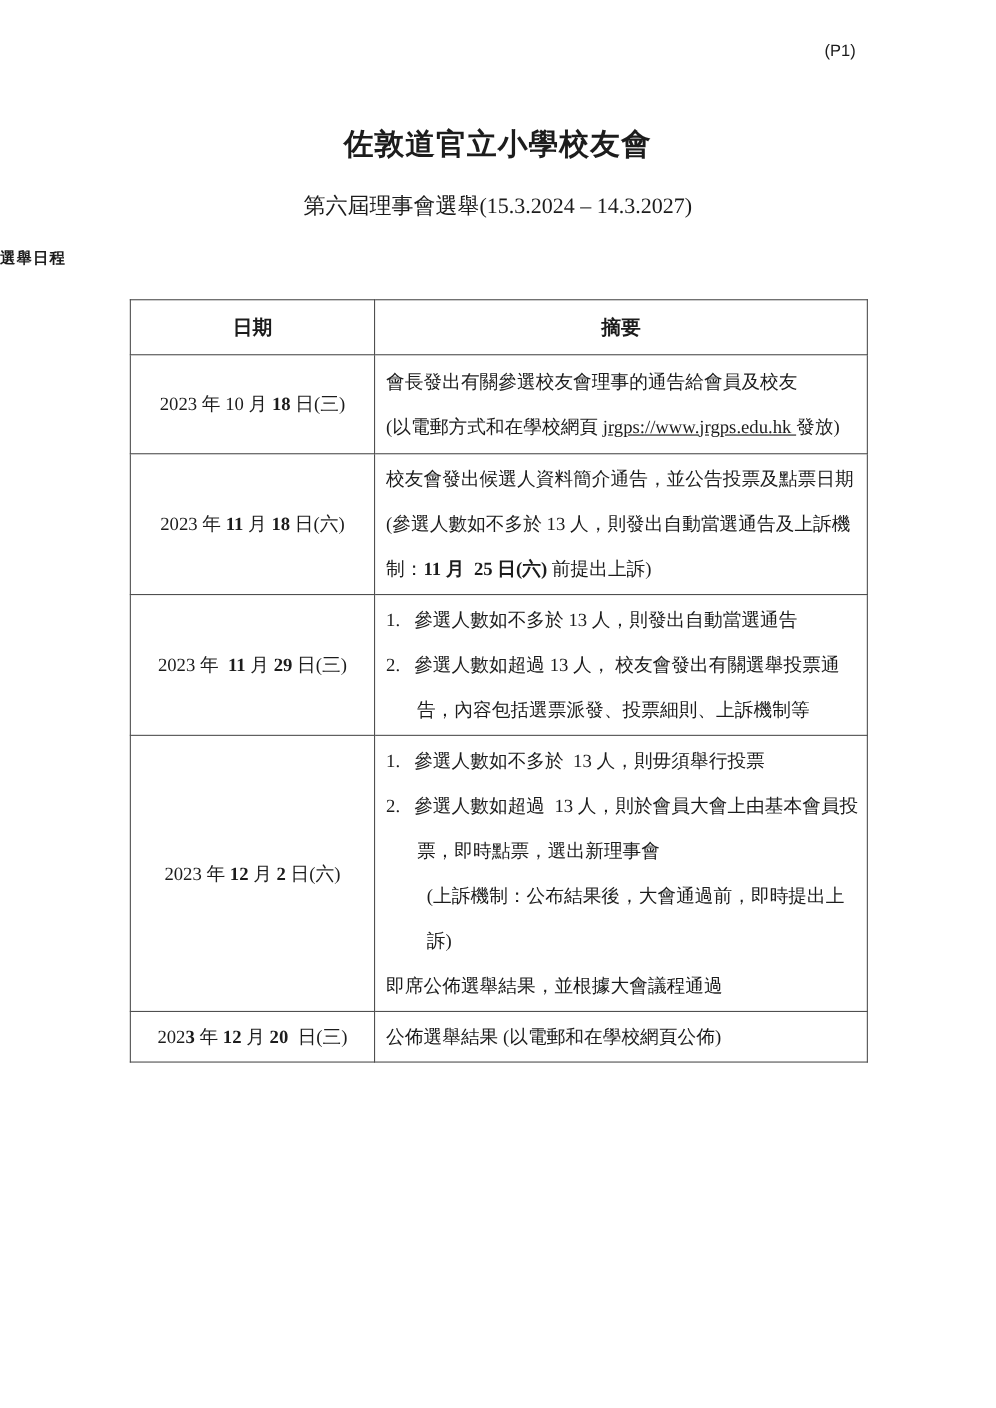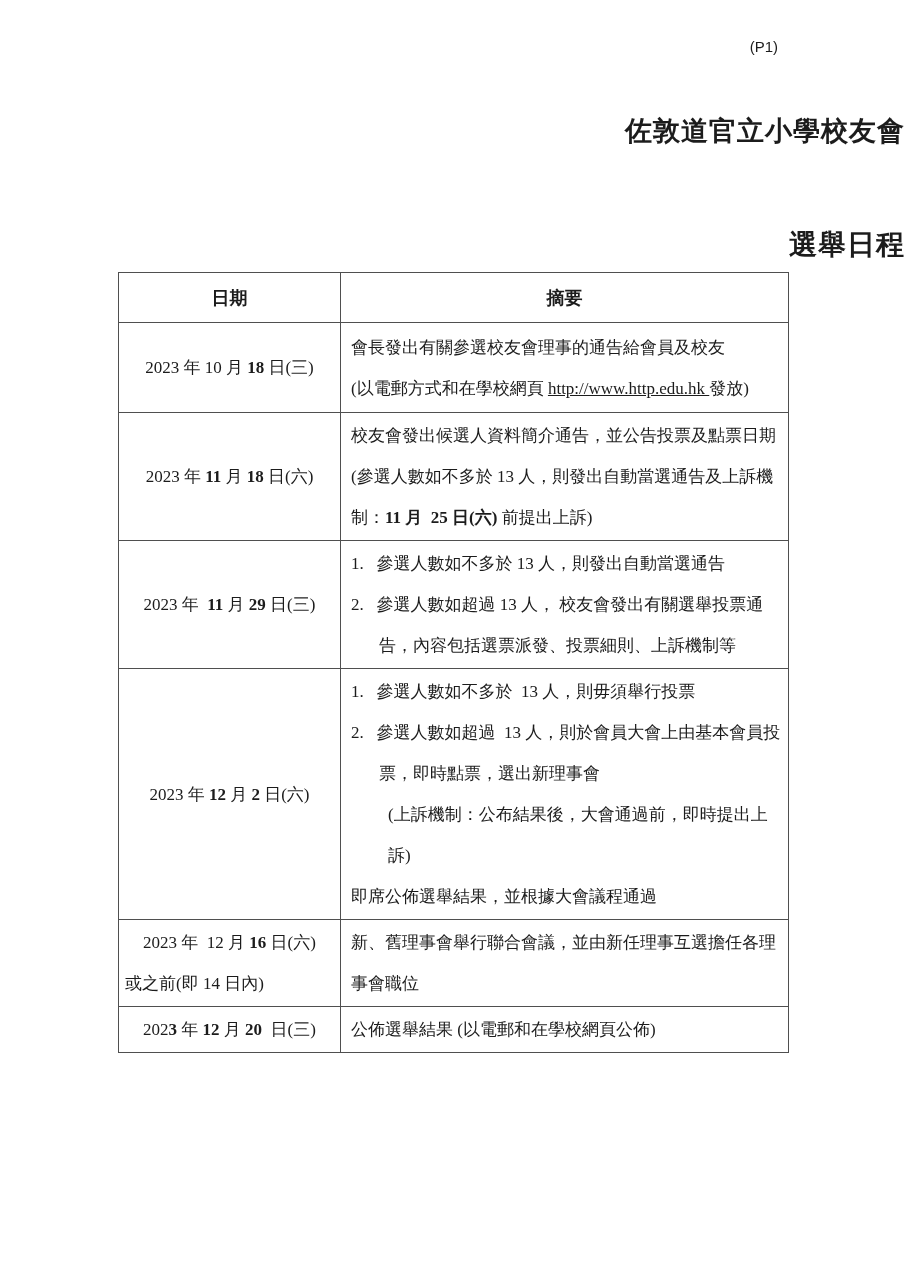--- a/index.html
+++ b/index.html
@@ -18,30 +18,30 @@
   }
   .page { position: relative; width: 905px; height: 1280px; }
 
   .page-number {
     position: absolute; top: 38px; right: 127px;
     font-size: 15px;
     font-family: "Liberation Sans", sans-serif;
   }
   .title {
     position: absolute; top: 113px; left: 0; width: 100%;
-    text-align: right; font-size: 27px; font-weight: bold;
+    text-align: center; font-size: 27px; font-weight: bold;
     letter-spacing: 1px;
   }
   .subtitle {
     position: absolute; top: 174px; left: 0; width: 100%;
     text-align: center; font-size: 20px;
   }
   .section-heading {
     position: absolute; top: 226px; left: 0; width: 100%;
-    text-align: right; font-size: 28px; font-weight: bold;
+    text-align: left; font-size: 14px; font-weight: bold;
     letter-spacing: 1px;
   }
 
   table.schedule {
     position: absolute; left: 118px; top: 272px;
     width: 670px;
     border-collapse: collapse;
     table-layout: fixed;
     border-radius: 10px;
   }
@@ -74,20 +74,21 @@
   .u { text-decoration: underline; }
 </style>
 </head>
 <body>
 
 <div class="page">
   <div class="page-number">(P1)</div>
 
   <h1 class="title">佐敦道官立小學校友會</h1>
 
+  <div class="subtitle">第六屆理事會選舉(15.3.2024  –  14.3.2027)</div>
 
   <div class="section-heading">選舉日程</div>
 
   <table class="schedule">
     <colgroup>
       <col class="col-date">
       <col class="col-summary">
     </colgroup>
     <thead>
       <tr>
@@ -95,21 +96,21 @@
         <th>摘要</th>
       </tr>
     </thead>
     <tbody id="schedule-body">
         <tr style="height: 90px;">
           <td class="date-cell">
             <div class="line"><span>2023 年 10 月 </span><span class="b">18</span><span> 日(三)</span></div>
           </td>
           <td class="summary-cell">
             <div class="line"><span>會長發出有關參選校友會理事的通告給會員及校友</span></div>
-            <div class="line"><span>(以電郵方式和在學校網頁 </span><span class="u">http://www.http.edu.hk </span><span>發放)</span></div>
+            <div class="line"><span>(以電郵方式和在學校網頁 </span><span class="u">jrgps://www.jrgps.edu.hk </span><span>發放)</span></div>
           </td>
         </tr>
         <tr style="height: 122px;">
           <td class="date-cell">
             <div class="line"><span>2023 年 </span><span class="b">11</span><span> 月 </span><span class="b">18</span><span> 日(六)</span></div>
           </td>
           <td class="summary-cell">
             <div class="line"><span>校友會發出候選人資料簡介通告，並公告投票及點票日期</span></div>
             <div class="line"><span>(參選人數如不多於 13 人，則發出自動當選通告及上訴機</span></div>
             <div class="line"><span>制：</span><span class="b">11 月  25 日(六)</span><span> 前提出上訴)</span></div>
@@ -130,30 +131,20 @@
             <div class="line"><span>2023 年 </span><span class="b">12</span><span> 月 </span><span class="b">2</span><span> 日(六)</span></div>
           </td>
           <td class="summary-cell">
             <div class="line"><span>1.   參選人數如不多於  13 人，則毋須舉行投票</span></div>
             <div class="line"><span>2.   參選人數如超過  13 人，則於會員大會上由基本會員投</span></div>
             <div class="line indent1"><span>票，即時點票，選出新理事會</span></div>
             <div class="line indent2"><span>(上訴機制：公布結果後，大會通過前，即時提出上訴)</span></div>
             <div class="line"><span>即席公佈選舉結果，並根據大會議程通過</span></div>
           </td>
         </tr>
-        <tr style="height: 86px;">
-          <td class="date-cell">
-            <div class="line"><span>2023 年  12 月 </span><span class="b">16</span><span> 日(六)</span></div>
-            <div class="line left"><span>或之前(即 14 日內)</span></div>
-          </td>
-          <td class="summary-cell">
-            <div class="line"><span>新、舊理事會舉行聯合會議，並由新任理事互選擔任各理</span></div>
-            <div class="line"><span>事會職位</span></div>
-          </td>
-        </tr>
         <tr style="height: 43px;">
           <td class="date-cell">
             <div class="line"><span>202</span><span class="b">3</span><span> 年 </span><span class="b">12</span><span> 月 </span><span class="b">20</span><span>  日(三)</span></div>
           </td>
           <td class="summary-cell">
             <div class="line"><span>公佈選舉結果 (以電郵和在學校網頁公佈)</span></div>
           </td>
         </tr>
       </tbody>
   </table>

